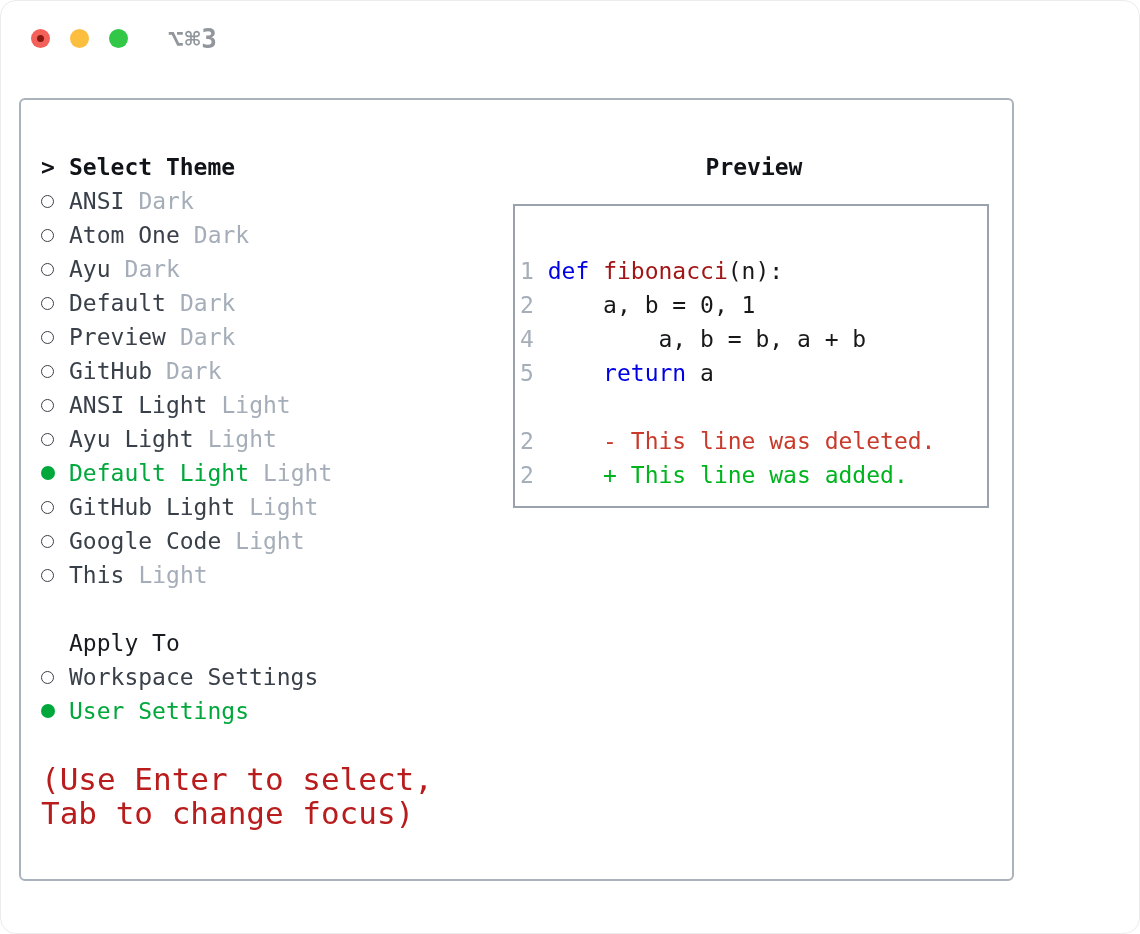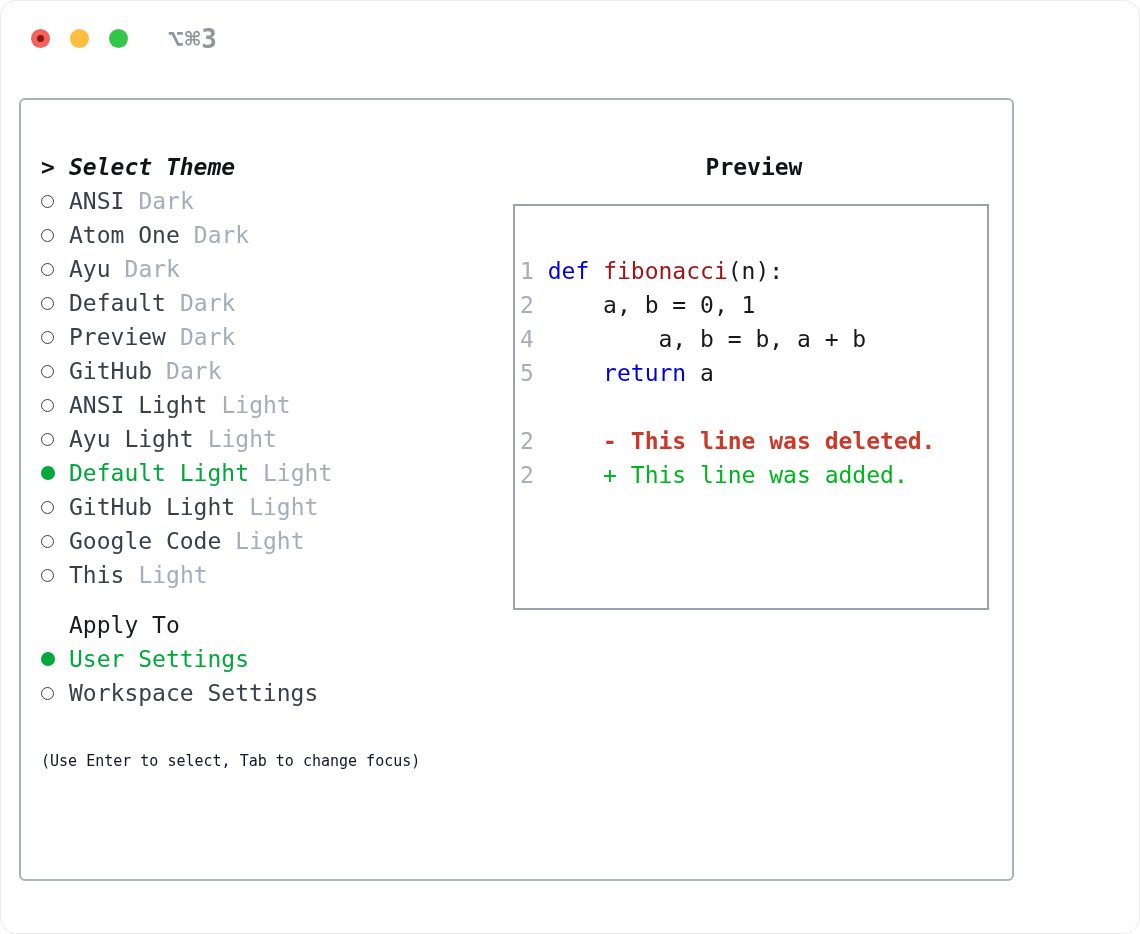--- a/index.html
+++ b/index.html
@@ -29,44 +29,44 @@
   
   .panel{position:absolute;left:18px;top:97px;width:995px;height:783px;
     border:2px solid var(--panel-border);border-radius:6px;background:#fff;
     display:flex;padding:50px 0 0 20px;}
   .left-col{width:455px;flex:none;font-size:23px;}
   .right-col{flex:1;font-size:23px;}
 
   .row{display:flex;align-items:center;height:34px;white-space:pre;}
   .gutter{width:28px;flex:none;display:flex;align-items:center;}
   .hdr-prefix{font-weight:bold;color:var(--heading);font-size:23px;}
-  .hdr-label{font-weight:bold;color:var(--heading);font-style:italic;}
+  .hdr-label{font-weight:bold;color:var(--heading);}
   .radio{width:13px;height:13px;border:1.5px solid #3a414b;border-radius:50%;}
   .radio.sel{width:14px;height:14px;border:none;background:var(--accent);}
   .opt-name{color:var(--dark);}
   .row.selected .opt-name{color:var(--accent);}
   .opt-variant{color:var(--muted);margin-left:14px;}
 
-  .apply-block{margin-top:16px;text-align:center;}
+  .apply-block{margin-top:34px;text-align:center;}
   .apply-heading{color:#181b1f;}
-  .hint{margin-top:34px;width:440px;color:#0f172a;font-size:15px;line-height:34px;
+  .hint{margin-top:34px;width:440px;color:#b91c1c;font-size:31px;line-height:34px;
     white-space:normal;}
 
   
   .preview-heading{height:34px;line-height:34px;font-weight:bold;color:var(--heading);text-align:center;}
-  .preview-box{margin:20px 16px 0 17px;width:476px;height:406px;
+  .preview-box{margin:20px 16px 0 17px;width:476px;height:304px;
     border:2px solid var(--box-border);background:#fff;padding:48px 0 8px 5px;overflow:hidden;}
   .pline{white-space:pre;font-size:23px;line-height:34px;height:34px;}
   .blank-line{height:34px;}
   .lnum{color:var(--lnum);}
   .tok-keyword{color:var(--kw);}
   .tok-function{color:var(--fn);}
   .tok-plain{color:var(--code);}
   .diff-context{color:var(--ctx);}
-  .diff-deleted{color:var(--deleted);font-weight:bold;}
+  .diff-deleted{color:var(--deleted);}
   .diff-added{color:var(--added);text-align:right;}
 </style>
 </head>
 <body>
 
 <div class="window">
 
   <div class="traffic">
     <span class="light red"></span>
     <span class="light yellow"></span>
@@ -96,22 +96,22 @@
           <div class="row"><span class="gutter"><span class="radio"></span></span><span class="opt-name">Google Code</span><span class="opt-variant">Light</span></div>
           <div class="row"><span class="gutter"><span class="radio"></span></span><span class="opt-name">This</span><span class="opt-variant">Light</span></div>
         </div>
 
       <div class="apply-block">
         <div class="row">
           <span class="gutter"></span>
           <span class="apply-heading">Apply To</span>
         </div>
         <div id="apply-list">
+            <div class="row"><span class="gutter"><span class="radio"></span></span><span class="opt-name">Workspace Settings</span></div>
             <div class="row selected"><span class="gutter"><span class="radio sel"></span></span><span class="opt-name">User Settings</span></div>
-            <div class="row"><span class="gutter"><span class="radio"></span></span><span class="opt-name">Workspace Settings</span></div>
           </div>
       </div>
 
       <div class="hint">(Use Enter to select, Tab to change focus)</div>
     </div>
 
     <div class="right-col">
       <div class="preview-heading">Preview</div>
       <div class="preview-box">
         <div id="code-lines">

